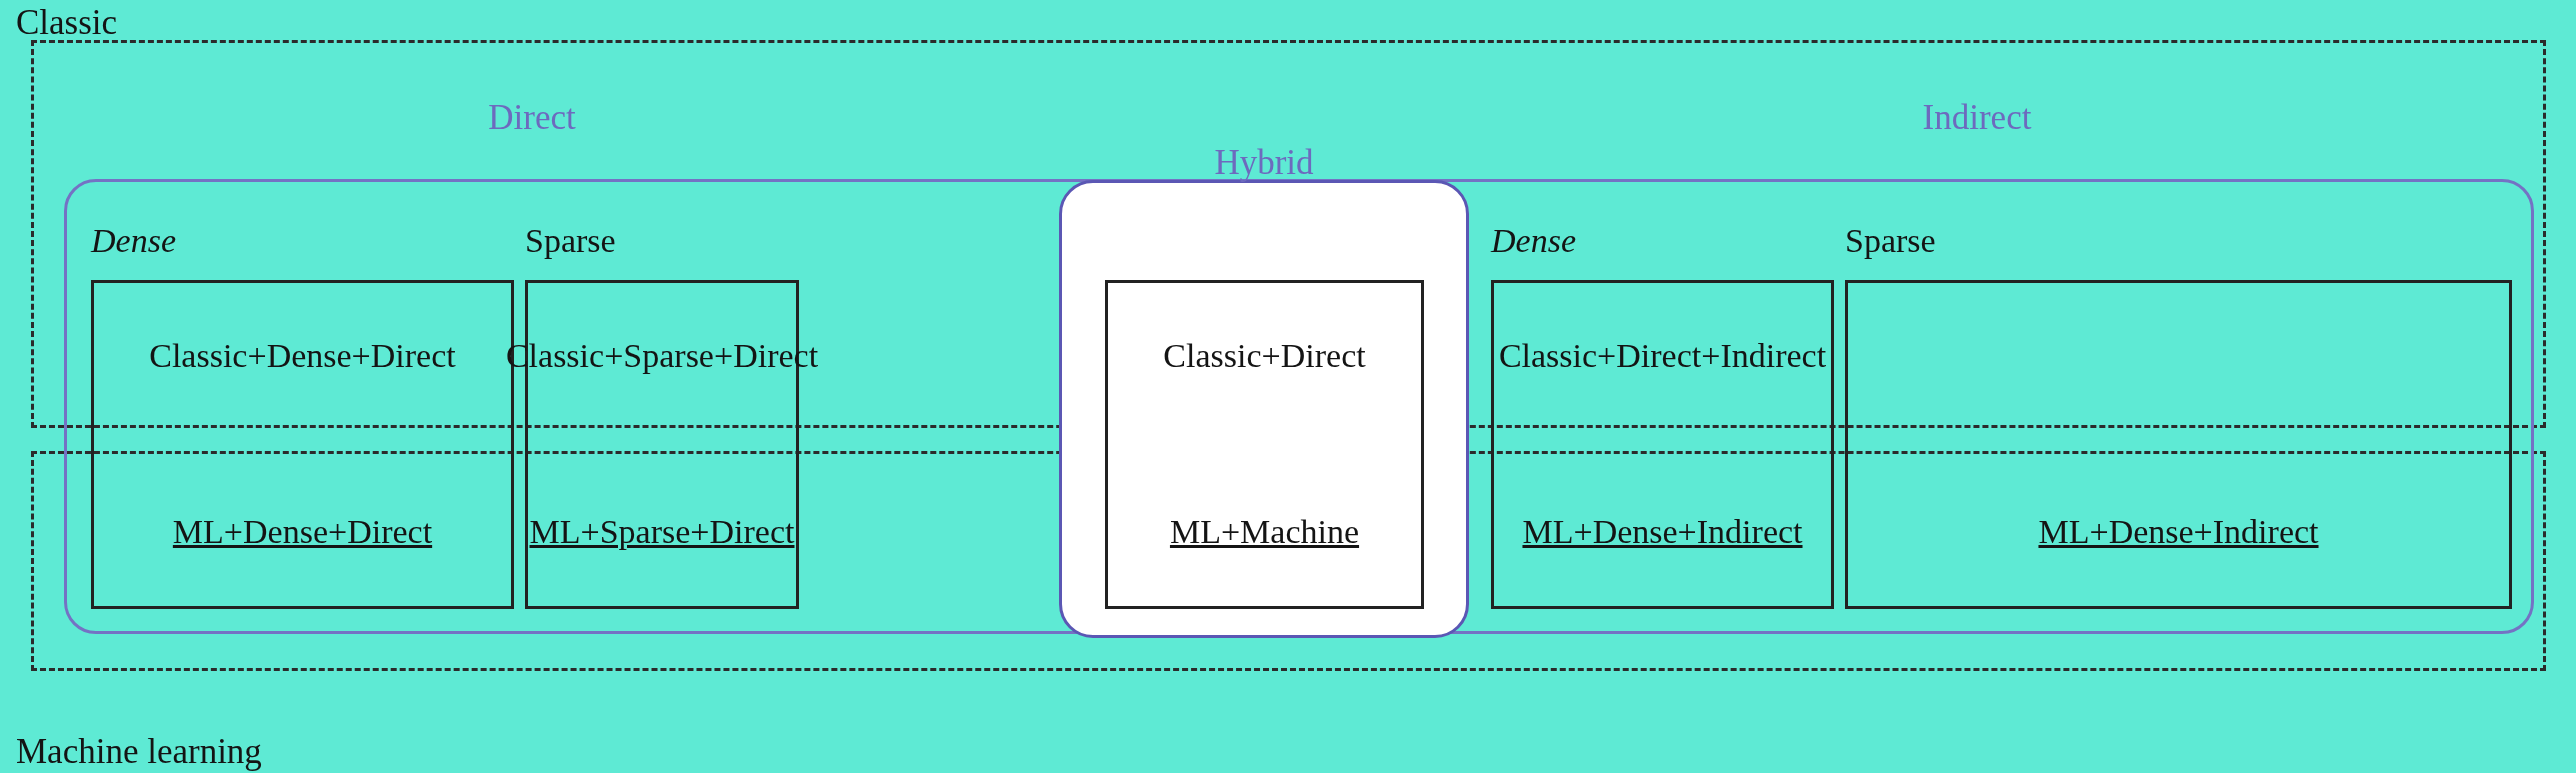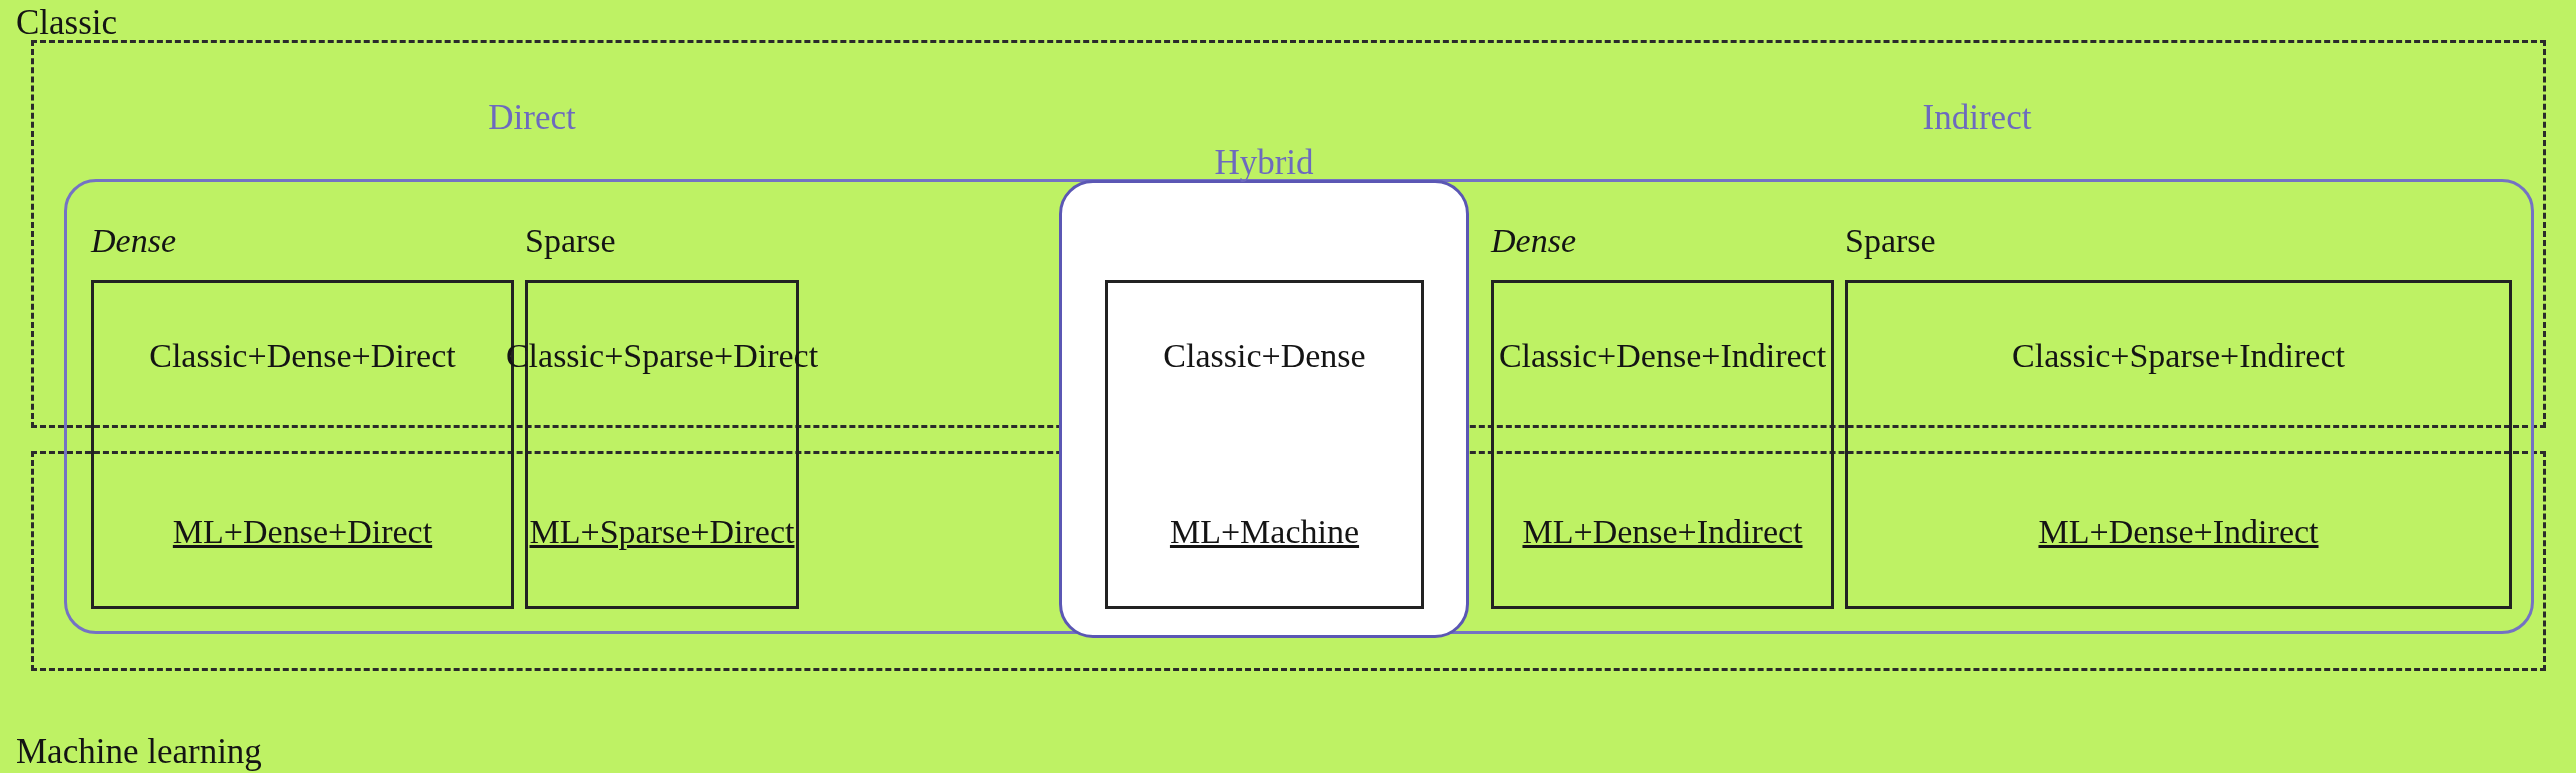--- a/index.html
+++ b/index.html
@@ -9,21 +9,21 @@
   }
   body {
     font-family: "Liberation Serif", "DejaVu Serif", serif;
     color: #1a1a1a;
   }
 
   #canvas {
     position: relative;
     width: 2576px;
     height: 774px;
-    background: #bef264;
+    background: #5eead4;
     overflow: hidden;
   }
 
   
   .paradigm-label {
     position: absolute;
     font-size: 35px;
     line-height: 1;
     color: #141414;
     white-space: nowrap;
@@ -177,37 +177,36 @@
   <div id="col-d-sparse" class="column">
     <div class="column-label">Sparse</div>
     <div class="cell-stack">
       <div class="cell bottom">ML+Sparse+Direct</div>
       <div class="cell top">Classic+Sparse+Direct</div>
     </div>
   </div>
 
   <div id="col-hybrid" class="column">
     <div class="cell-stack">
-      <div class="cell top">Classic+Dense</div>
+      <div class="cell top">Classic+Direct</div>
       <div class="cell bottom">ML+Machine</div>
     </div>
   </div>
 
   <div id="col-i-dense" class="column">
     <div class="column-label">Dense</div>
     <div class="cell-stack">
-      <div class="cell top">Classic+Dense+Indirect</div>
+      <div class="cell top">Classic+Direct+Indirect</div>
       <div class="cell bottom">ML+Dense+Indirect</div>
     </div>
   </div>
 
   <div id="col-i-sparse" class="column">
     <div class="column-label">Sparse</div>
     <div class="cell-stack">
-      <div class="cell top">Classic+Sparse+Indirect</div>
       <div class="cell bottom">ML+Dense+Indirect</div>
     </div>
   </div>
 
   <div id="label-ml" class="paradigm-label">Machine learning</div>
 
 </div>
 
 
 </body></html>

